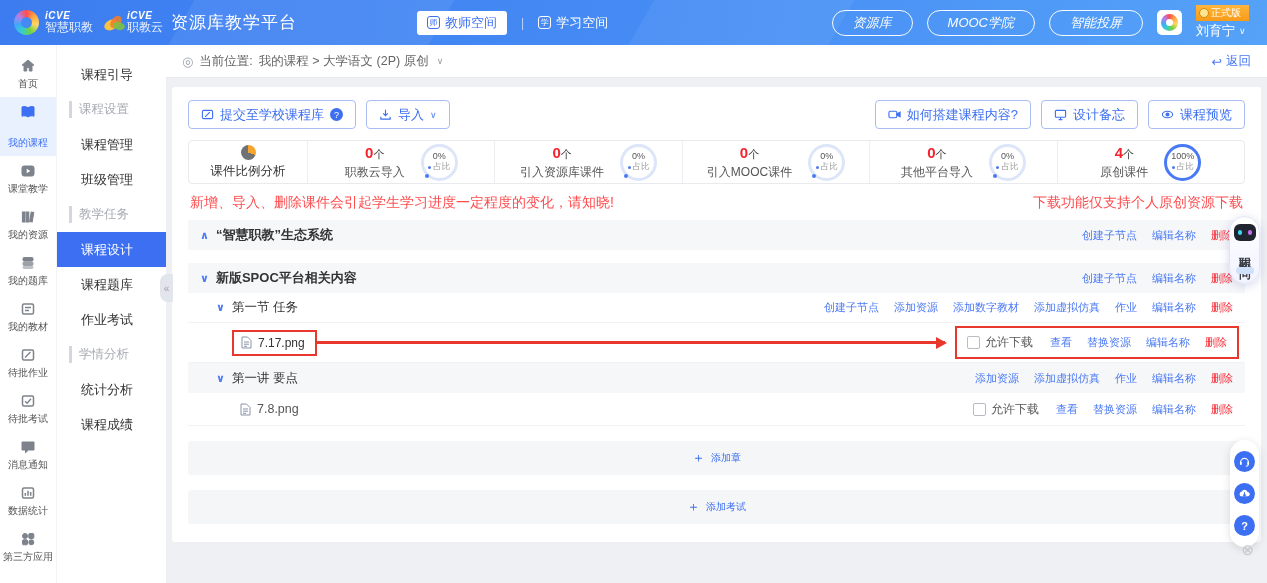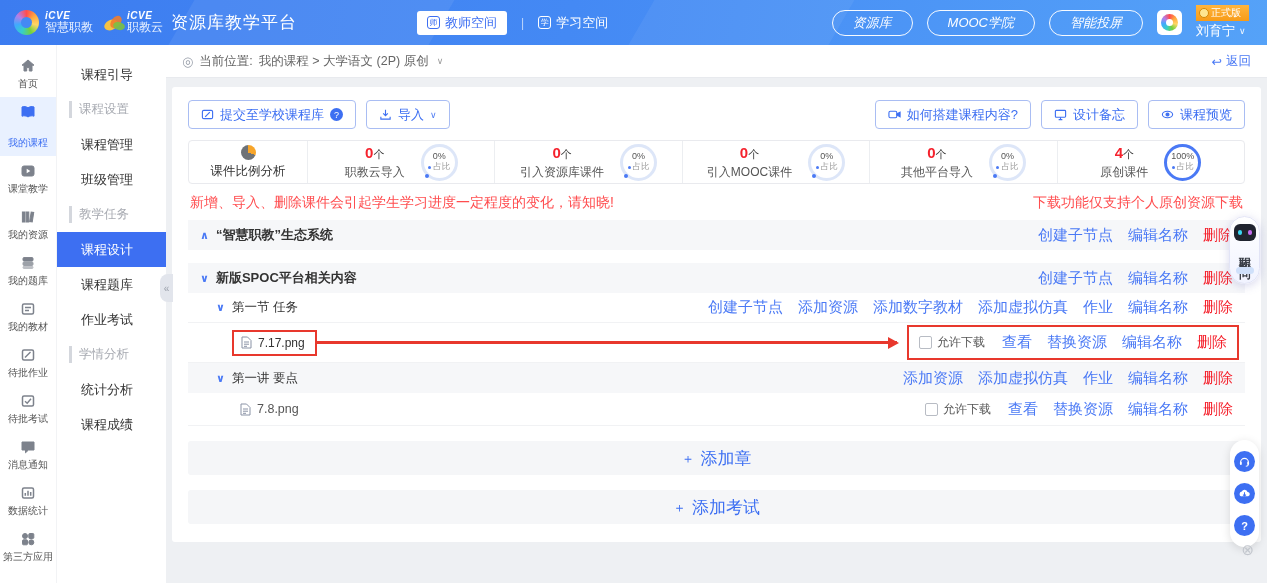--- a/index.html
+++ b/index.html
@@ -94,35 +94,35 @@
   .row { display:flex; align-items:center; height:30px; padding:0 12px; font-size:12.5px; }
   .row-chapter { background:#f6f7f9; margin-top:13px; }
   .row-chapter .tree-label { font-weight:bold; color:#333; font-size:13px; }
   .row-section { background:#fff; border-bottom:1px solid #f1f2f4; padding-left:28px; }
   .row-subsection { background:#f6f7f9; padding-left:28px; }
   .row-file { background:#fff; border-bottom:1px solid #f1f2f4; padding-left:52px; height:33px; color:#555; }
   .tree-arrow { color:var(--link); font-size:11px; font-weight:bold; margin-right:7px; }
   .tree-arrow.up::before { content:'∧'; }
   .tree-arrow.down::before { content:'∨'; }
   .actions { margin-left:auto; display:flex; align-items:center; gap:15px; }
-  .lnk { color:var(--link); cursor:pointer; font-size:15px; white-space:nowrap; }
+  .lnk { color:var(--link); cursor:pointer; font-size:11px; white-space:nowrap; }
   .lnk.danger { color:var(--red); }
   .cb { width:13px; height:13px; border:1px solid #b8bcc4; border-radius:2px; background:#fff; cursor:pointer; flex-shrink:0; }
   .cb-label { color:#555; margin:0 2px 0 5px; font-size:12px; }
   .file-name { display:flex; align-items:center; gap:6px; color:#555; }
 
   
   .row-file-hl { display:flex; align-items:center; height:40px; padding:0 6px 0 44px; background:#fff; border-bottom:1px solid #f1f2f4; }
   .redbox-label { border:2px solid var(--ann); padding:4px 10px 4px 7px; display:flex; align-items:center; gap:6px; }
   .arrow-line { flex:1; height:0; border-top:3px solid var(--ann); position:relative; margin-right:10px; }
   .arrow-line::after { content:''; position:absolute; right:-2px; top:-7.5px; border-left:11px solid var(--ann); border-top:6px solid transparent; border-bottom:6px solid transparent; }
   .redbox-actions { border:2px solid var(--ann); padding:6px 10px; display:flex; align-items:center; gap:15px; }
 
   
-  .add-bar { height:34px; background:#f5f6f8; border-radius:3px; display:flex; align-items:center; justify-content:center; gap:6px; color:var(--blue); font-size:17px; margin-top:15px; cursor:pointer; }
+  .add-bar { height:34px; background:#f5f6f8; border-radius:3px; display:flex; align-items:center; justify-content:center; gap:6px; color:var(--blue); font-size:10px; margin-top:15px; cursor:pointer; }
   .plus::before { content:'＋'; font-size:13px; }
 
   
   .qa-float { position:absolute; right:7px; top:216px; width:31px; background:linear-gradient(#ffffff,#f1f3ff); border:1px solid #e2e4f6; border-radius:16px; box-shadow:0 2px 10px rgba(110,110,190,.28); display:flex; flex-direction:column; align-items:center; padding:7px 0 9px; z-index:6; cursor:pointer; }
   .qa-robot { width:22px; height:17px; background:#20242f; border-radius:6px; position:relative; margin-bottom:7px; }
   .qa-robot::before, .qa-robot::after { content:''; position:absolute; top:6px; width:4px; height:5px; border-radius:2px; background:#39d6f2; }
   .qa-robot::before { left:4px; } .qa-robot::after { right:4px; background:#c46bf0; }
   .qa-text { writing-mode:vertical-rl; letter-spacing:3px; font-size:12px; color:#3a3f48; font-weight:bold; }
   .qa-cloud { width:18px; height:7px; background:#cfe0fa; border-radius:7px; margin-top:7px; }
   .tools-float { position:absolute; right:8px; top:440px; width:29px; background:#fff; border-radius:15px; box-shadow:0 2px 10px rgba(0,0,0,.13); display:flex; flex-direction:column; align-items:center; gap:11px; padding:11px 0; z-index:6; }

